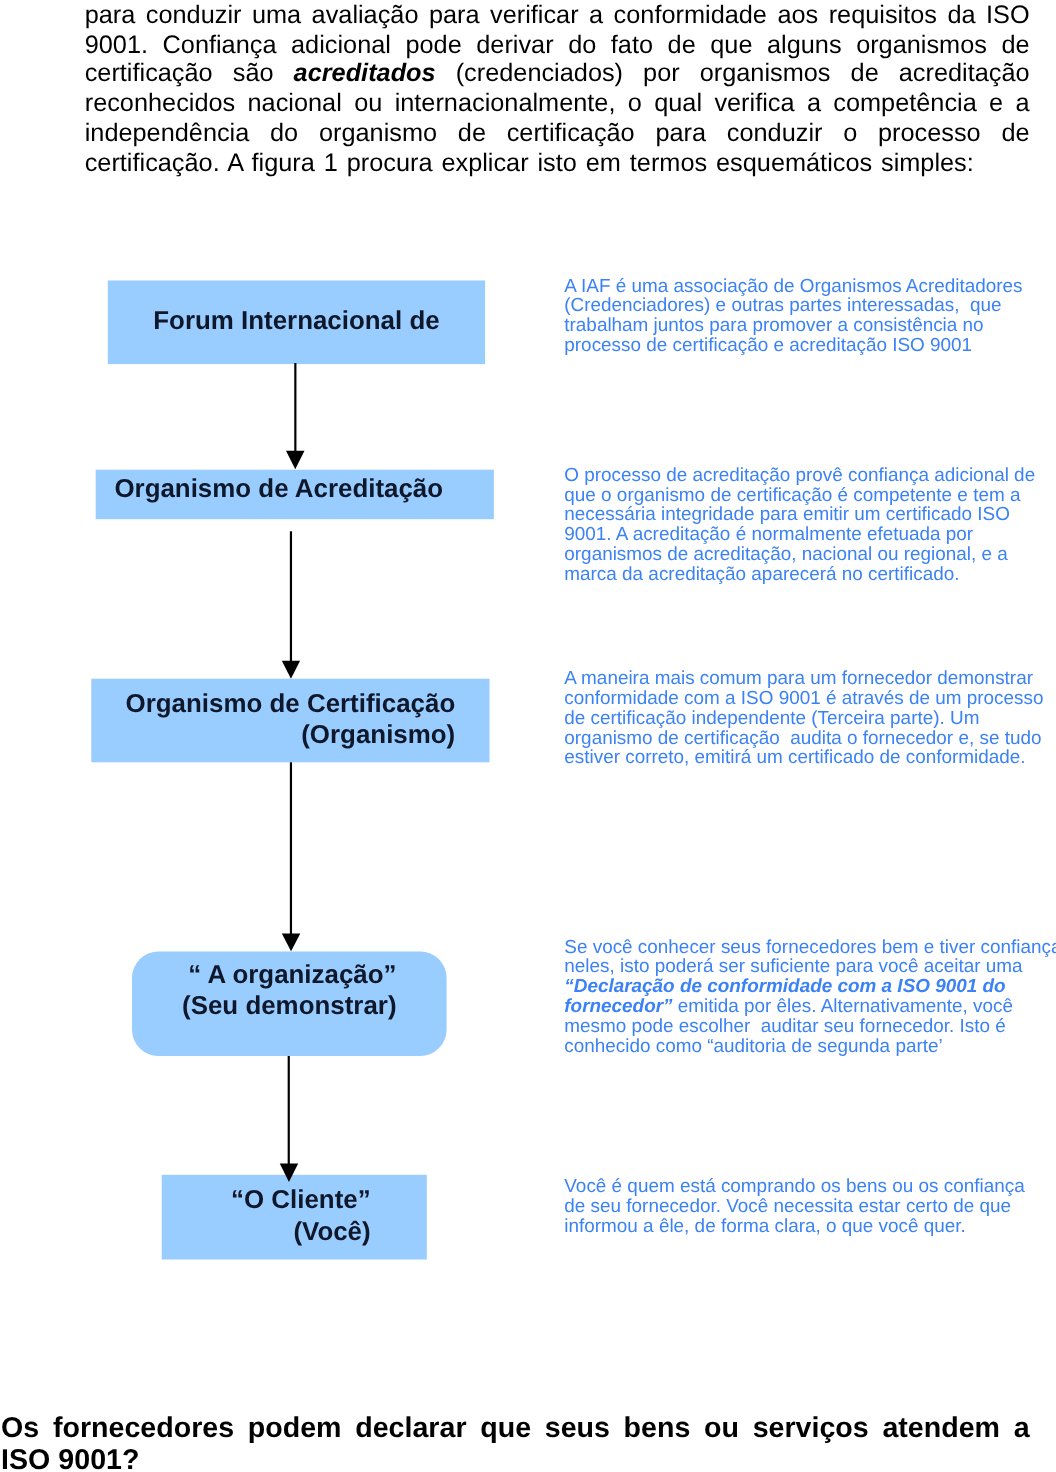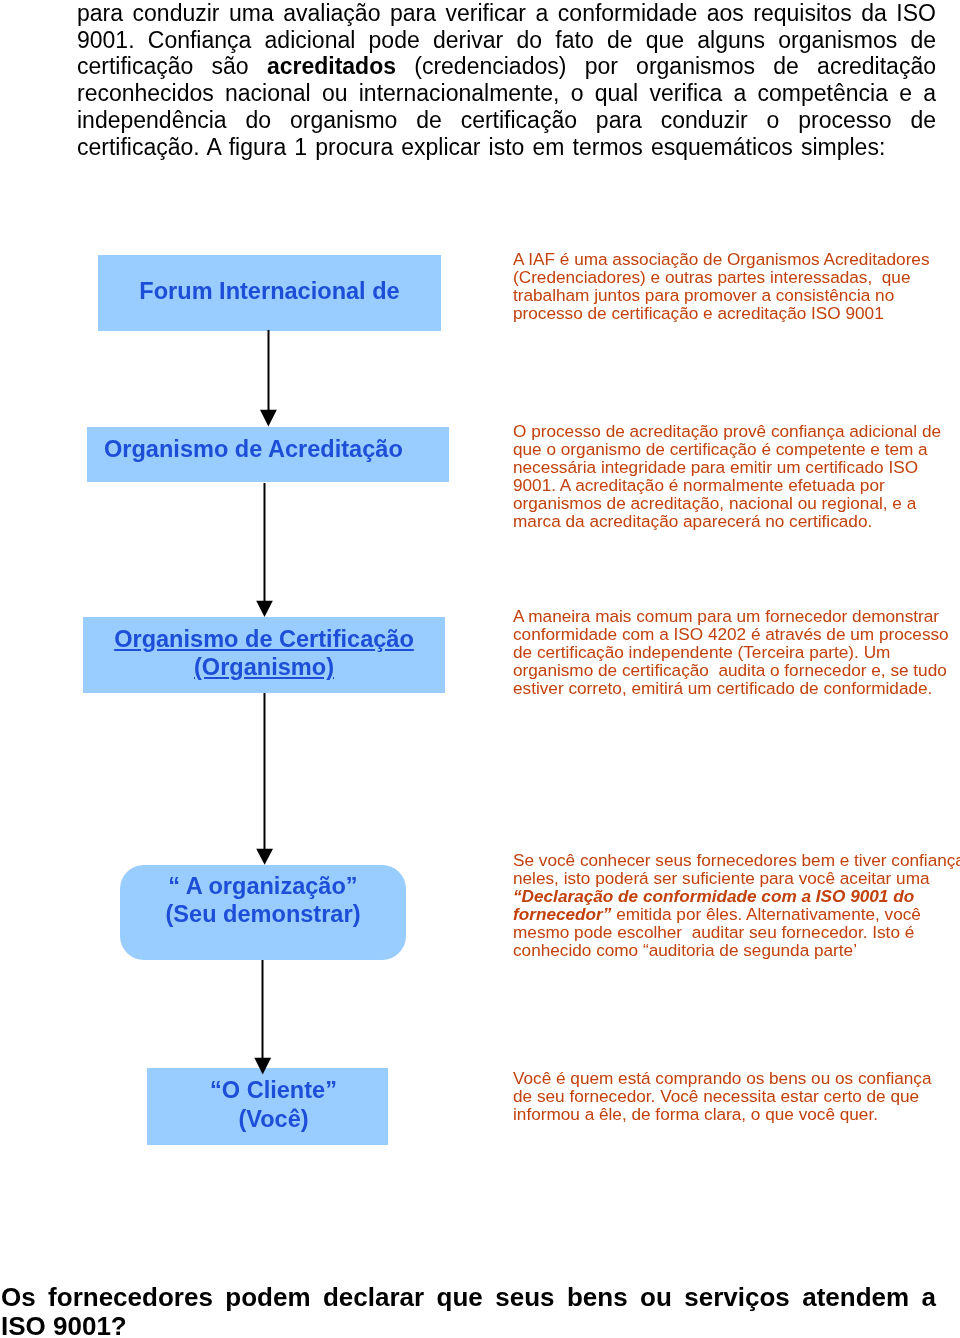--- a/index.html
+++ b/index.html
@@ -11,44 +11,44 @@
     transform:translateZ(0);
   }
   .page { position:relative; width:960px; height:1338px; transform:translateZ(0); }
 
   
   .intro {
     position:absolute; left:77px; top:-23px; width:859px;
     font-size:23px; line-height:26.7px; text-align:justify; word-spacing:1.7px;
     text-justify:inter-word;
   }
-  .intro b { font-weight:bold; }
+  .intro b { font-weight:bold; font-style:italic; }
 
   
   .diagram { position:absolute; left:0; top:0; width:960px; height:1338px; }
   .arrows { position:absolute; left:0; top:0; }
   .box {
-    position:absolute; background:#99CCFF; color:#1d4ed8;
+    position:absolute; background:#99CCFF; color:#0f172a;
     font-weight:bold; font-size:23.55px; line-height:28.3px;
     display:flex; align-items:center; justify-content:center;
-    text-align:center;
+    text-align:right;
   }
   .box1 { left:98px;  top:255px;  width:343px; height:76px; }
   .box1 > div { position:relative; top:-2px; }
   .box2 > div { position:relative; top:-5px; }
-  .box3 > div { position:relative; top:-2px;text-decoration:underline; }
+  .box3 > div { position:relative; top:-2px; }
   .box4 > div { position:relative; top:-2px; }
   .box5 > div { position:relative; top:-2px; }
-  .box2 { left:87px;  top:427px;  width:362px; height:55px; justify-content:flex-start; padding-left:17px; box-sizing:border-box; }
+  .box2 { left:87px;  top:427px;  width:362px; height:45px; justify-content:flex-start; padding-left:17px; box-sizing:border-box; }
   .box3 { left:83px;  top:617px;  width:362px; height:76px; }
   .box4 { left:120px; top:865px;  width:286px; height:95px; align-items:flex-start; padding-top:9px; box-sizing:border-box;border-radius:24px; }
   .box5 { left:147px; top:1068px; width:229px; height:77px;padding-left:12px; }
 
   .note {
-    position:absolute; font-size:17.2px; line-height:18px; color:#c2410c; white-space:pre-wrap;
+    position:absolute; font-size:17.2px; line-height:18px; color:#3b82f6; white-space:pre-wrap;
   }
   .note i { font-style:italic; font-weight:bold; }
   .note1 { left:513px; top:250px; width:425px; }
   .note2 { left:513px; top:422px; width:440px; }
   .note3 { left:513px; top:607px; width:448px; }
   .note4 { left:513px; top:851px; width:455px; }
   .note5 { left:513px; top:1069px; width:420px; }
 
   .caption {
     position:absolute; left:1px; top:1218px; font-size:23.45px; line-height:27px;
@@ -102,21 +102,21 @@
         </g>
         <g>
           <line x1="262.5" y1="960" x2="262.5" y2="1061" stroke-width="2"></line>
           <polygon points="254.3,1057.8 271.1,1057.8 262.7,1074.5" stroke="none"></polygon>
         </g>
       </g>
     </svg>
 
     <div class="note note1">A IAF é uma associação de Organismos Acreditadores (Credenciadores) e outras partes interessadas,  que trabalham juntos para promover a consistência no processo de certificação e acreditação ISO 9001</div>
     <div class="note note2">O processo de acreditação provê confiança adicional de que o organismo de certificação é competente e tem a necessária integridade para emitir um certificado ISO 9001. A acreditação é normalmente efetuada por organismos de acreditação, nacional ou regional, e a marca da acreditação aparecerá no certificado.</div>
-    <div class="note note3">A maneira mais comum para um fornecedor demonstrar conformidade com a ISO 4202 é através de um processo de certificação independente (Terceira parte). Um organismo de certificação  audita o fornecedor e, se tudo estiver correto, emitirá um certificado de conformidade.</div>
+    <div class="note note3">A maneira mais comum para um fornecedor demonstrar conformidade com a ISO 9001 é através de um processo de certificação independente (Terceira parte). Um organismo de certificação  audita o fornecedor e, se tudo estiver correto, emitirá um certificado de conformidade.</div>
     <div class="note note4"><span>Se você conhecer seus fornecedores bem e tiver confiança neles, isto poderá ser suficiente para você aceitar uma </span><i>“Declaração de conformidade com a ISO 9001 do fornecedor”</i><span> emitida por êles. Alternativamente, você mesmo pode escolher  auditar seu fornecedor. Isto é conhecido como “auditoria de segunda parte’</span></div>
     <div class="note note5">Você é quem está comprando os bens ou os confiança de seu fornecedor. Você necessita estar certo de que informou a êle, de forma clara, o que você quer.</div>
   </div>
 
   <div class="question">
     <div class="qline qline1">Os fornecedores podem declarar que seus bens ou serviços atendem a</div>
     <div class="qline qline2">ISO 9001?</div>
   </div>
 </div>
 

